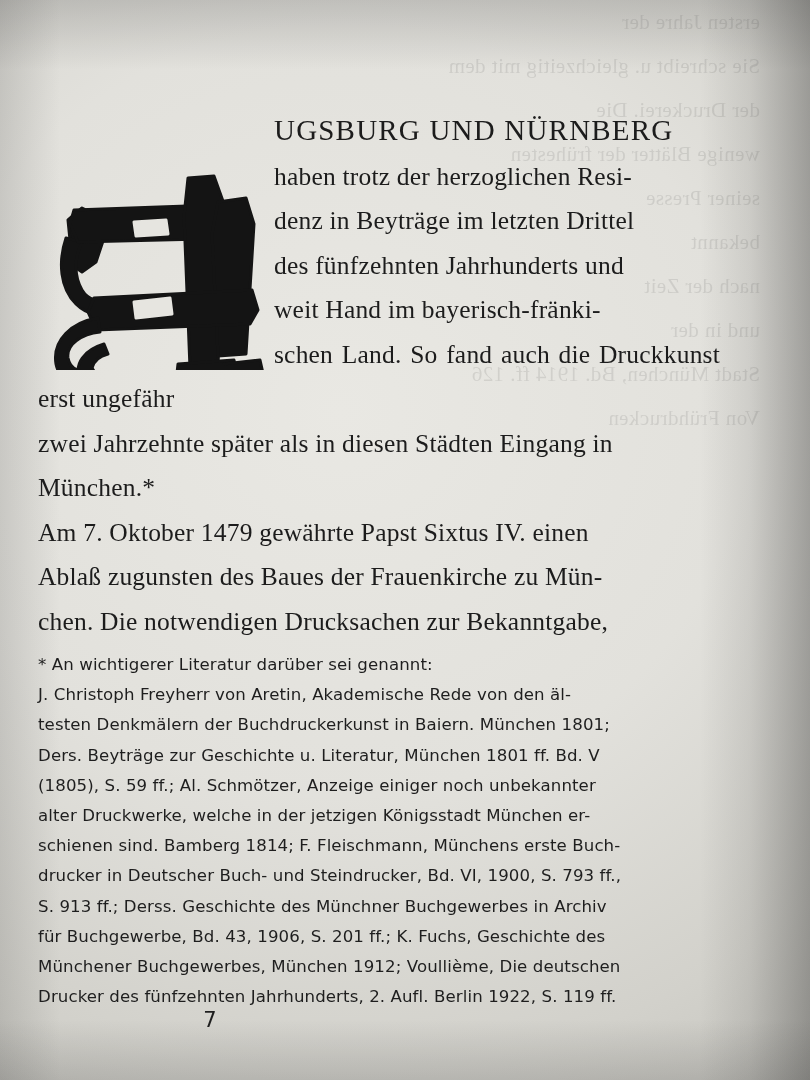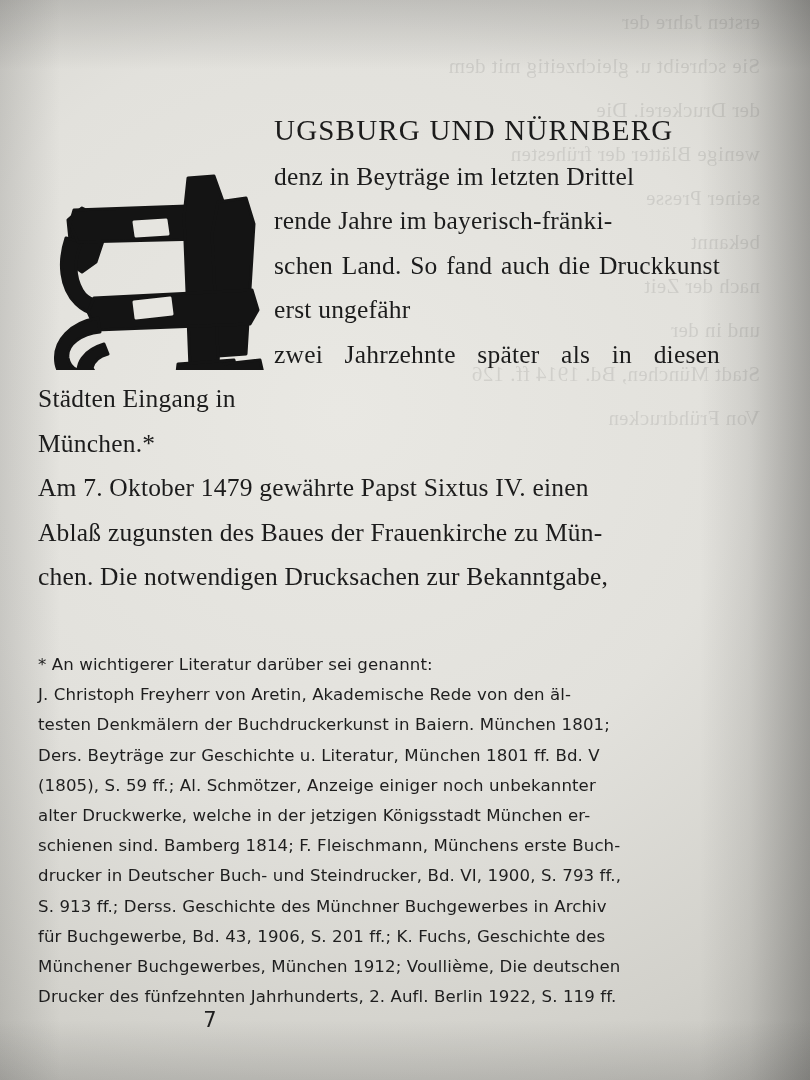--- a/index.html
+++ b/index.html
@@ -174,22 +174,24 @@
 
             <path d="M140 252 L196 248 L200 266 L138 270 Z"></path>
             <path d="M186 252 L222 248 L226 266 L186 270 Z"></path>
 
             <path d="M152 286 L166 284 L168 296 L152 298 Z"></path>
           </g>
         </svg>
       </span>
 
       <span class="smallcaps">UGSBURG UND NÜRNBERG</span>
+      <span class="line">haben trotz der herzoglichen Resi-</span>
       <span class="line">denz in Beyträge im letzten Drittel</span>
-      <span class="line">rende Jahre im bayerisch-fränki-</span>
+      <span class="line">des fünfzehnten Jahrhunderts und</span>
+      <span class="line">weit Hand im bayerisch-fränki-</span>
       <span class="line">schen Land. So fand auch die Druckkunst erst ungefähr</span>
       <span class="line">zwei Jahrzehnte später als in diesen Städten Eingang in</span>
       <span class="line">München.*</span>
       <span class="line">Am 7. Oktober 1479 gewährte Papst Sixtus IV. einen</span>
       <span class="line">Ablaß zugunsten des Baues der Frauenkirche zu Mün-</span>
       <span class="line">chen. Die notwendigen Drucksachen zur Bekanntgabe,</span>
     </div>
 
     <div class="footnote">
       <span class="fline">* An wichtigerer Literatur darüber sei genannt:</span>

